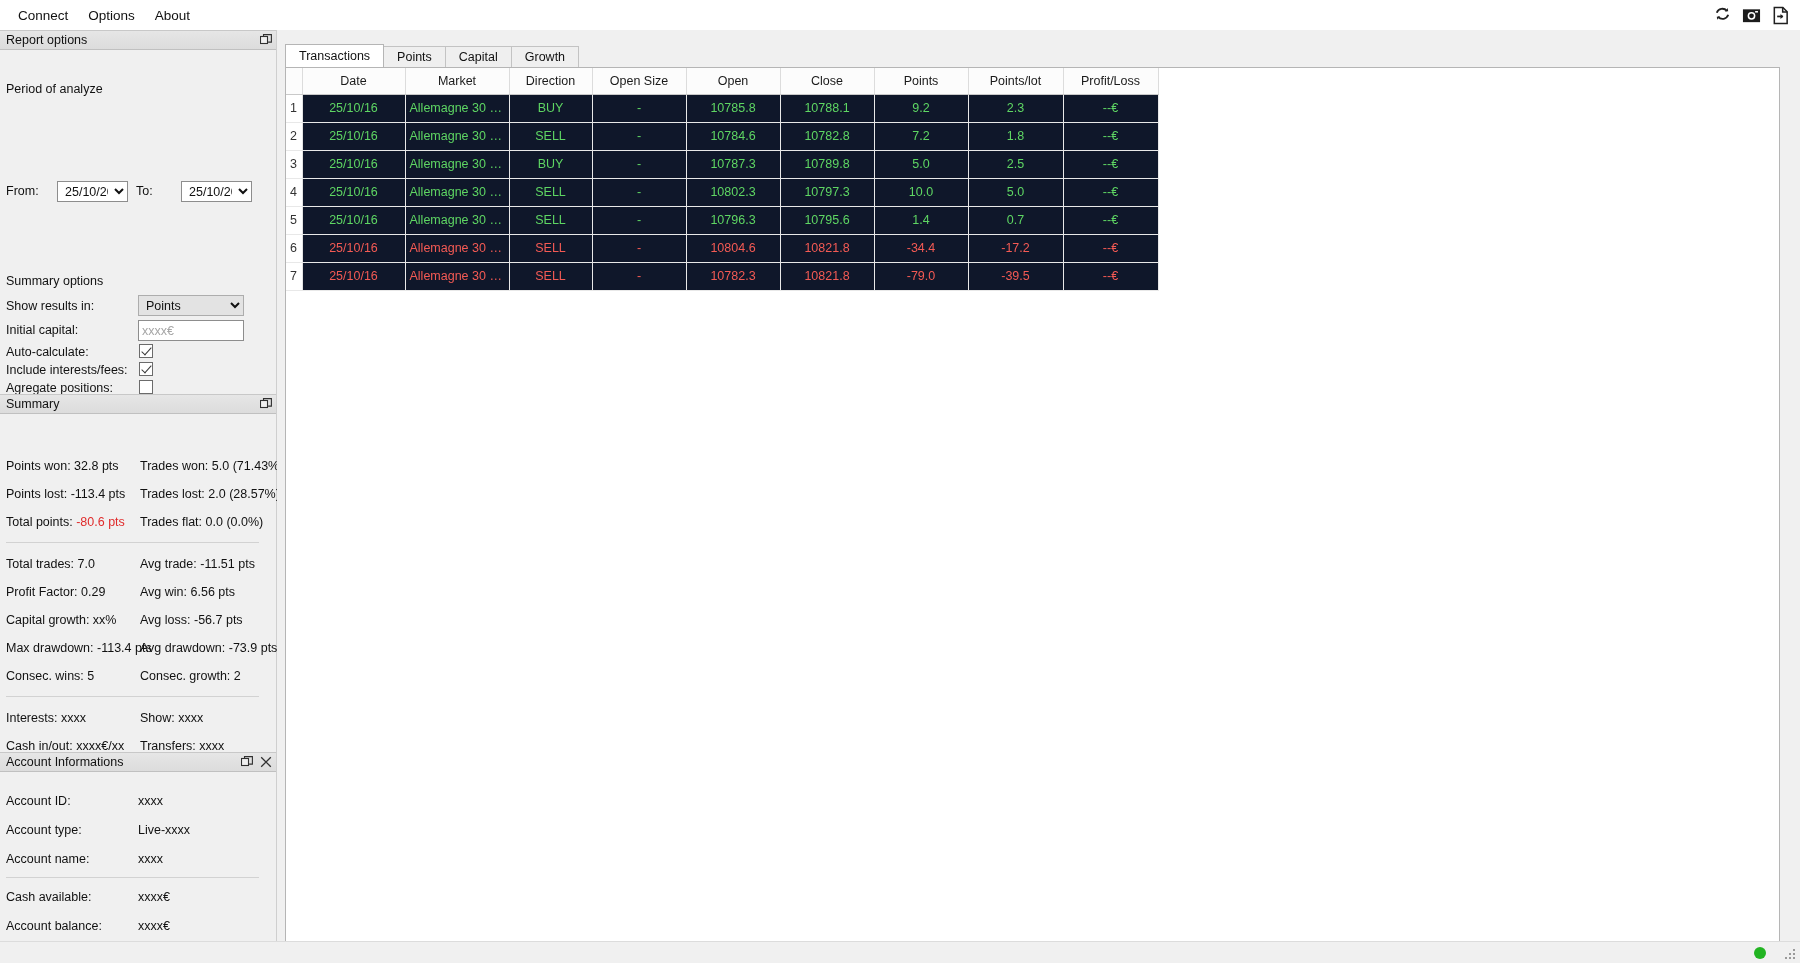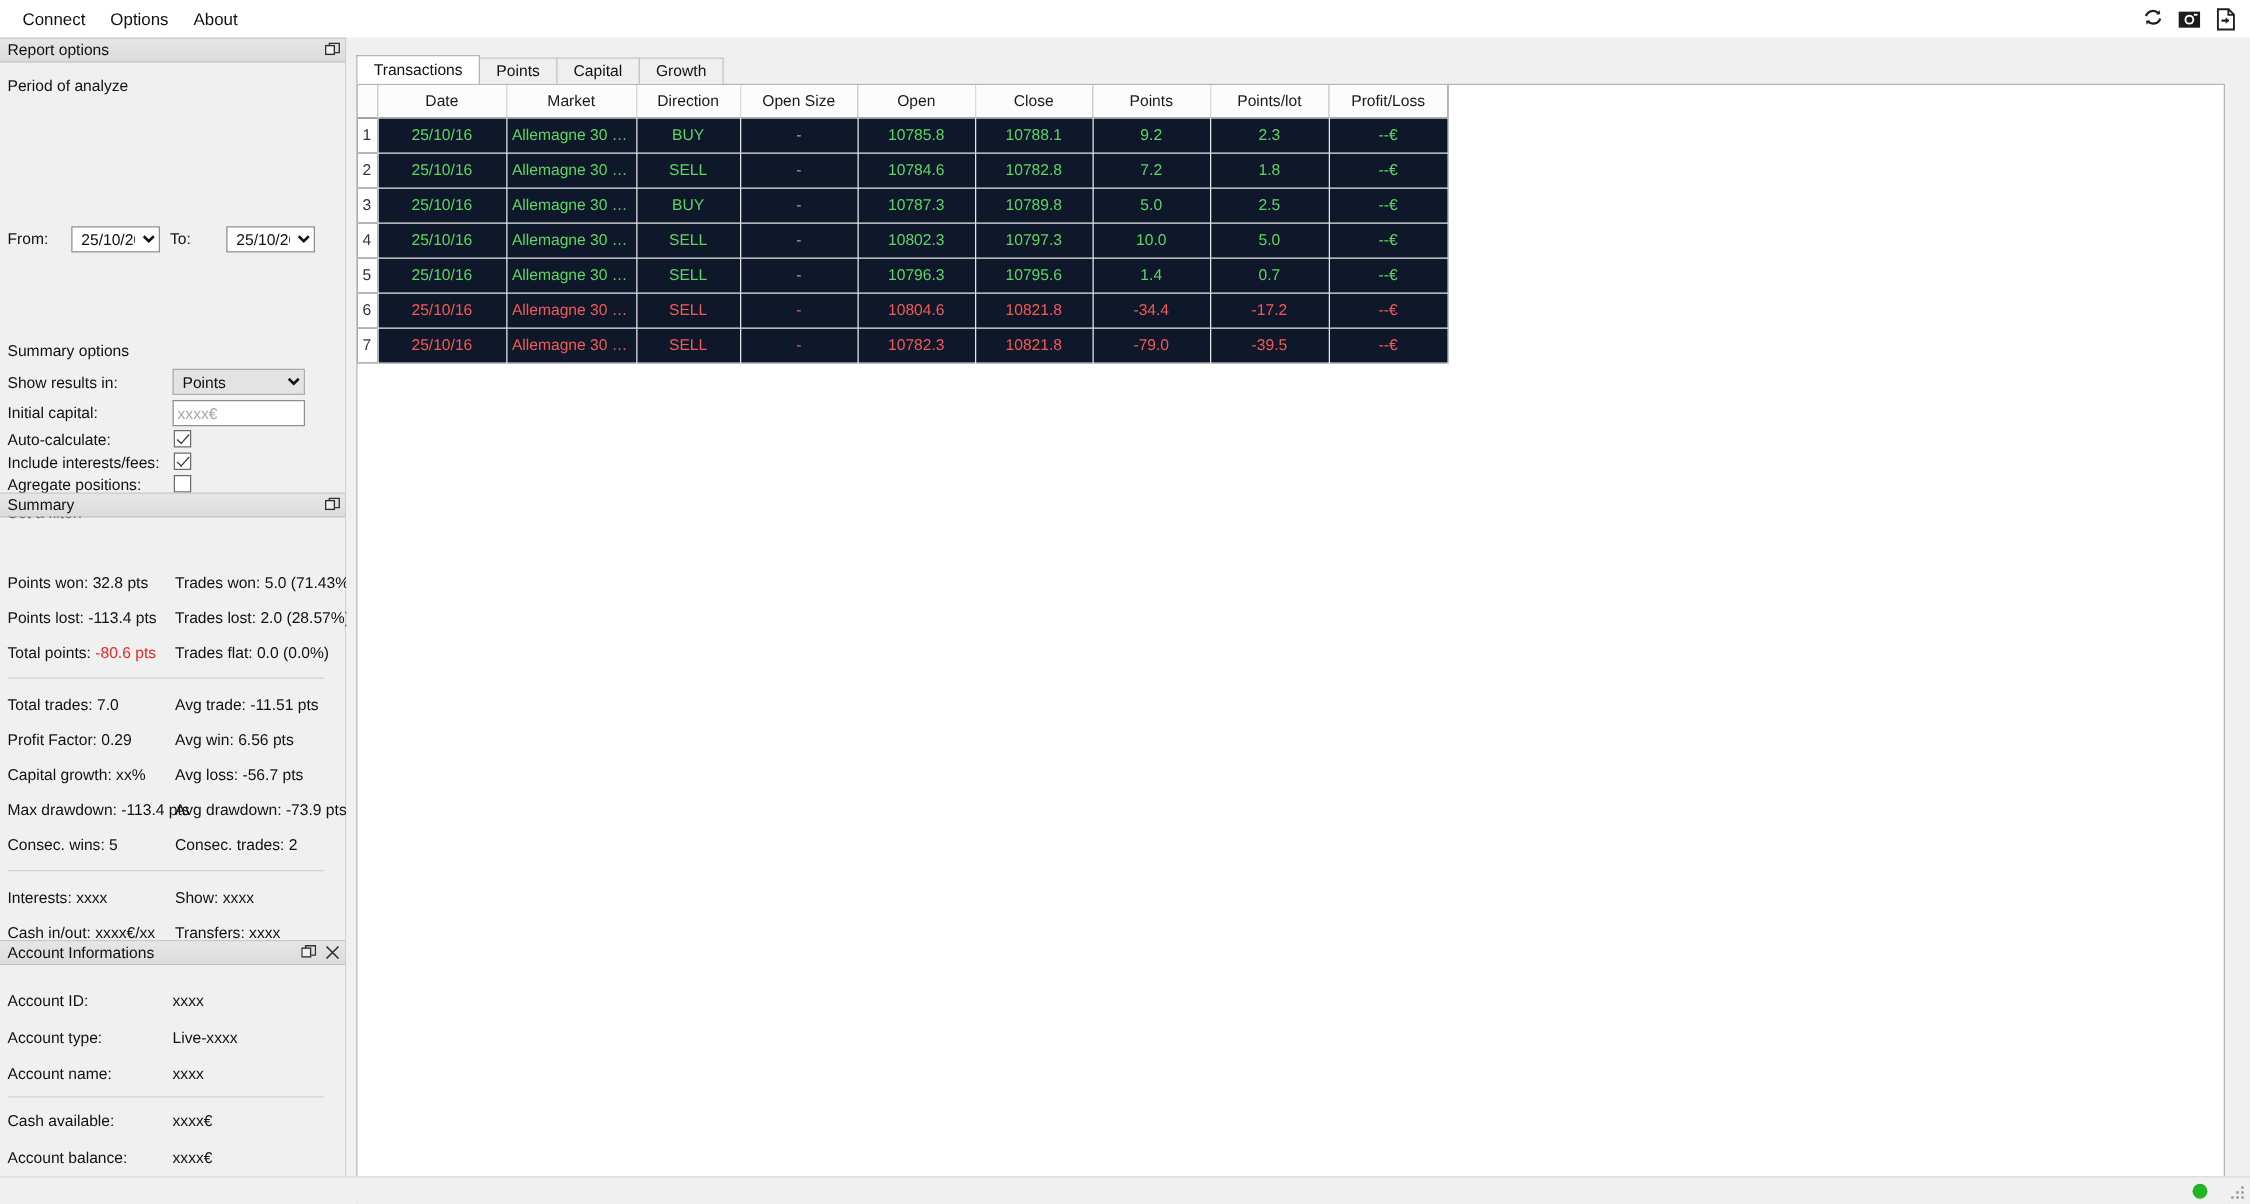--- a/index.html
+++ b/index.html
@@ -315,21 +315,21 @@
         <span class="ph-btn">
           <svg viewBox="0 0 12 12" width="12" height="12">
             <rect x="0.5" y="2.5" width="7" height="7" fill="#f0f0f0" stroke="#303030" stroke-width="1.1"></rect>
             <path d="M3.5 2.5V0.6h7.9v7.5H8.1" fill="none" stroke="#303030" stroke-width="1.1"></path>
           </svg>
         </span>
       </span>
     </div>
 
     <div class="panel-body" style="height:344px;">
-      <div class="section-label" style="left:6px; top:12px;">Period of analyze</div>
+      <div class="section-label" style="left:6px; top:32px;">Period of analyze</div>
 
       <div class="form-row" style="left:6px; top:134px;">
         <span class="flabel">From:</span>
       </div>
       <select class="ui-select" style="position:absolute; left:57px; top:131px; width:71px;">
         <option>25/10/2016</option>
       </select>
       <div class="form-row" style="left:136px; top:134px;">
         <span class="flabel">To:</span>
       </div>
@@ -452,21 +452,21 @@
       <div class="sum-item" style="left:140px; top:202px;">
         <span>Avg drawdown:</span>
         <span>-73.9 pts</span>
       </div>
 
       <div class="sum-item" style="left:6px; top:230px;">
         <span>Consec. wins:</span>
         <span>5</span>
       </div>
       <div class="sum-item" style="left:140px; top:230px;">
-        <span>Consec. trades:</span>
+        <span>Consec. growth:</span>
         <span>2</span>
       </div>
 
       <div class="divider" style="left:6px; top:257px; width:253px;"></div>
 
       <div class="sum-item" style="left:6px; top:272px;">
         <span>Interests:</span>
         <span>xxxx</span>
       </div>
       <div class="sum-item" style="left:140px; top:272px;">

